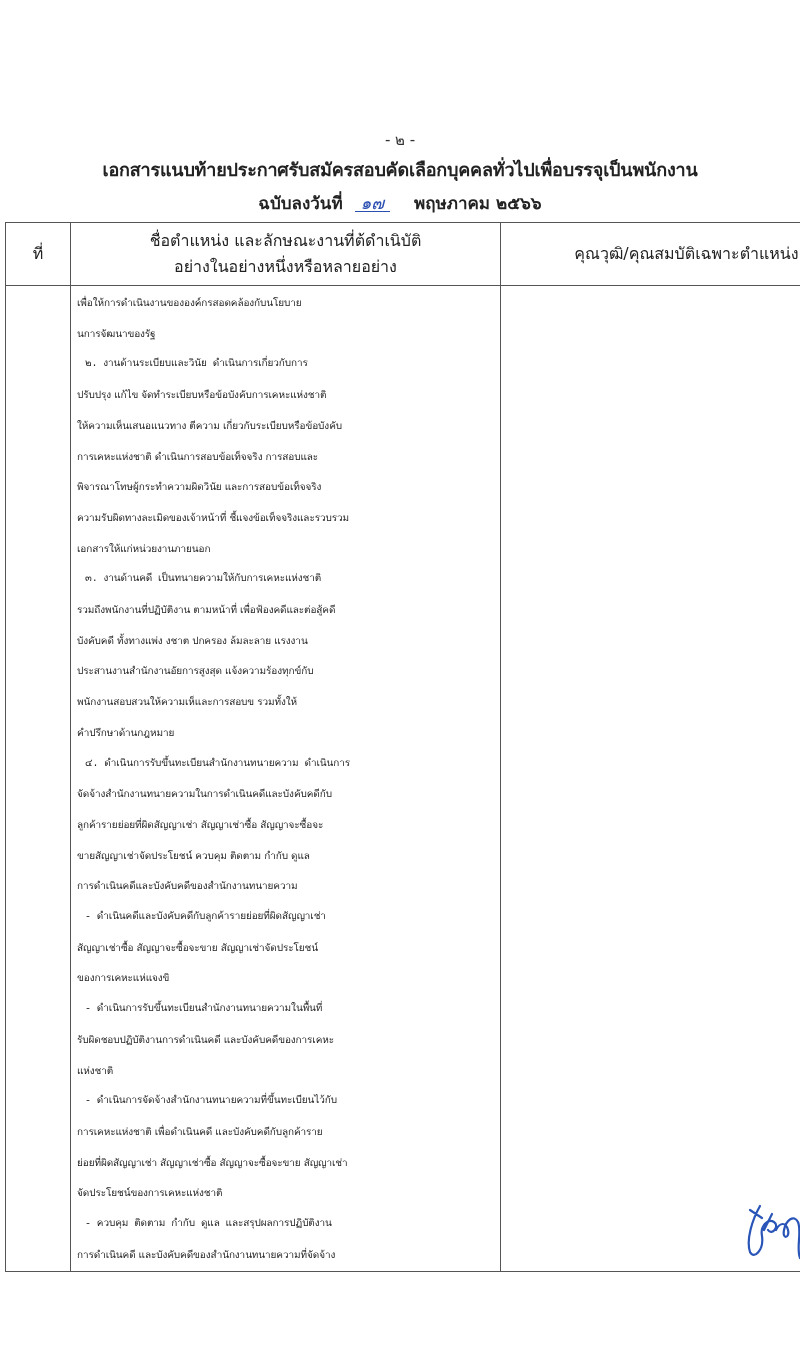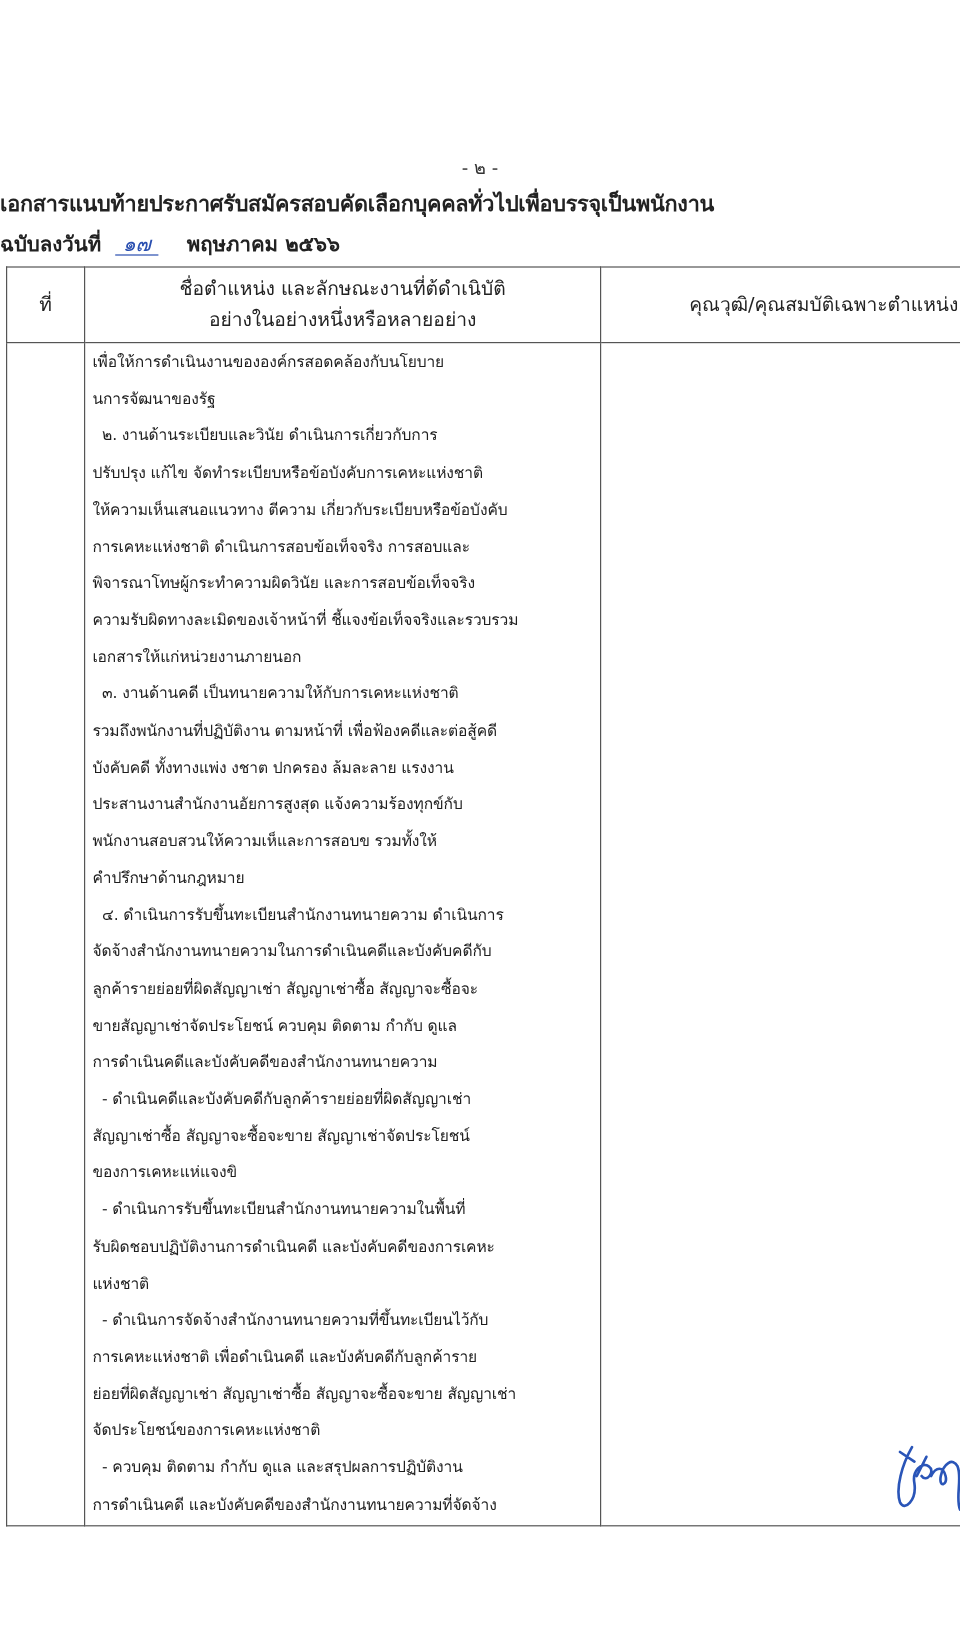--- a/index.html
+++ b/index.html
@@ -5,25 +5,25 @@
   html, body { margin: 0; padding: 0; background: #ffffff; }
   body {
     width: 800px; height: 1372px; position: relative; overflow: hidden;
     font-family: "DejaVu Sans", "Liberation Sans", sans-serif; color: #1a1a1a;
   }
   .page-num {
     position: absolute; top: 128px; left: 0; width: 800px; text-align: center;
     font-size: 15px; color: #333;
   }
   .title {
-    position: absolute; top: 155px; left: 0; width: 800px; text-align: left;
+    position: absolute; top: 155px; left: 0; width: 800px; text-align: center;
     font-size: 18px; font-weight: bold; color: #222; letter-spacing: -0.2px;
   }
   .subtitle {
-    position: absolute; top: 189px; left: 0; width: 800px; text-align: left;
+    position: absolute; top: 189px; left: 0; width: 800px; text-align: center;
     font-size: 17px; font-weight: bold; color: #222;
   }
   .subtitle .day {
     display: inline-block; color: #2a4fb0; font-style: italic; font-weight: normal;
     font-family: "DejaVu Serif", serif; margin: 0 18px 0 6px;
     border-bottom: 1px solid #2a4fb0; padding: 0 6px; line-height: 16px;
   }
   table.doc {
     position: absolute; top: 222px; left: 5px; width: 830px;
     border-collapse: collapse; table-layout: fixed;
@@ -32,24 +32,24 @@
   table.doc th {
     height: 60px; font-weight: normal; font-size: 16px; color: #222;
     vertical-align: middle; text-align: center; line-height: 26px;
   }
   col.c1 { width: 65px; }
   col.c2 { width: 430px; }
   col.c3 { width: 335px; }
   th.h3 { text-align: left; padding-left: 38px; }
   td.body-cell { height: 912px; padding: 2px 10px 0 6px; }
   .line {
-    font-size: 13px; line-height: 30.7px; white-space: nowrap; color: #1e1e1e;
+    font-size: 10px; line-height: 30.7px; white-space: nowrap; color: #1e1e1e;
     letter-spacing: -0.1px;
   }
-  .indent { padding-left: 8px; }
+  .indent { padding-left: 8px; font-family: Liberation Mono, monospace; }
   .signature {
     position: absolute; left: 742px; top: 1200px; width: 70px; height: 62px;
   }
 </style>
 </head>
 <body>
 
 <div class="page-num">- ๒ -</div>
 <div class="title">เอกสารแนบท้ายประกาศรับสมัครสอบคัดเลือกบุคคลทั่วไปเพื่อบรรจุเป็นพนักงาน</div>
 <div class="subtitle">

